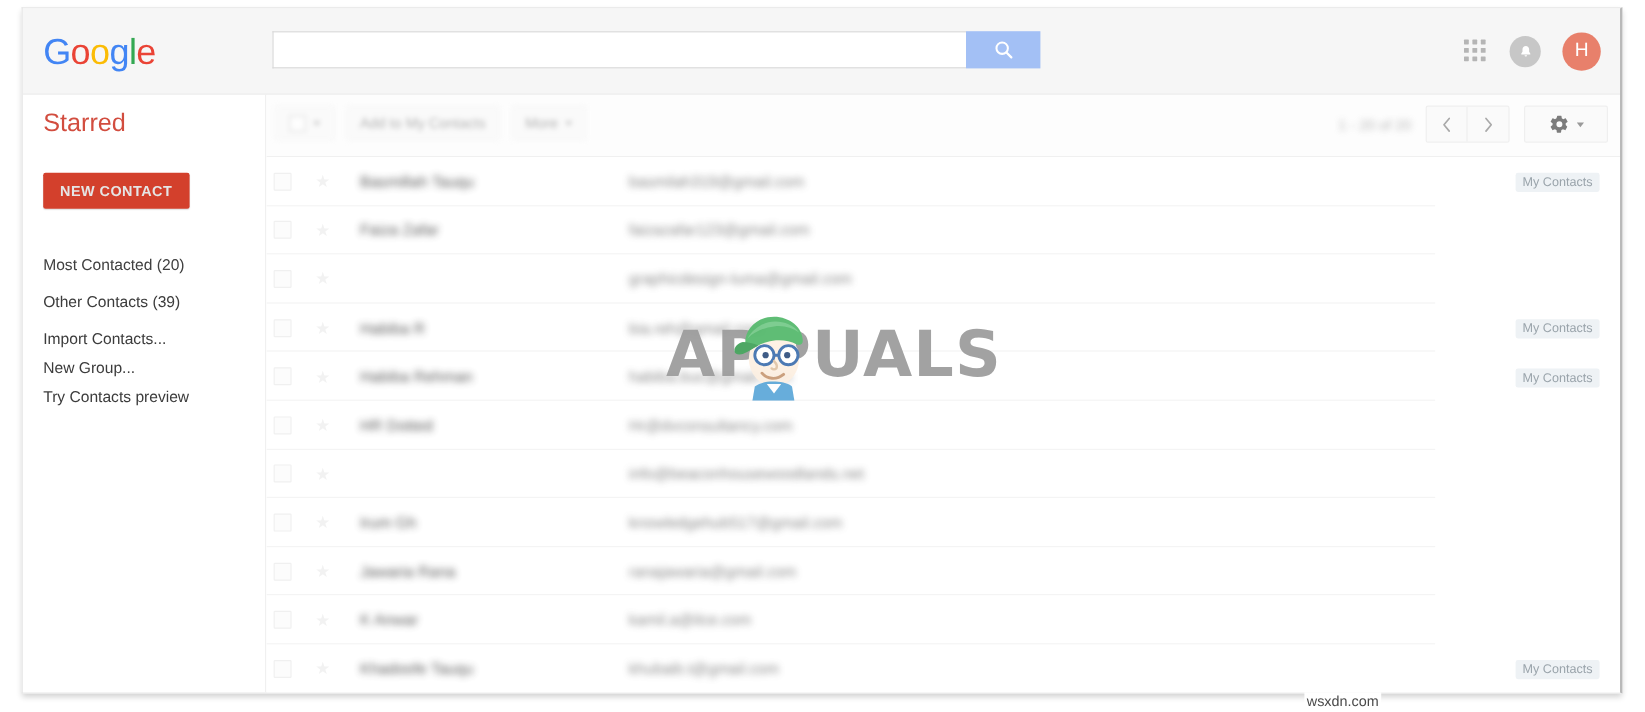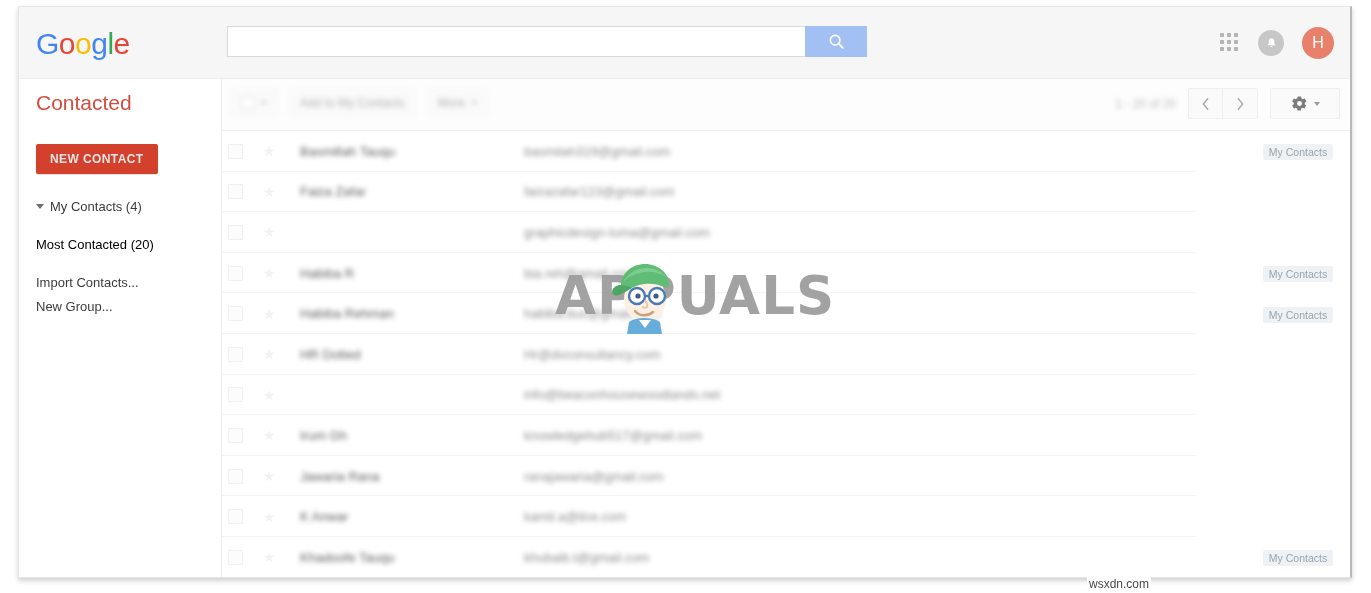--- a/index.html
+++ b/index.html
@@ -202,21 +202,21 @@
     display: flex;
     align-items: center;
     height: 24px;
     padding-left: 17px;
     font-size: 13px;
     color: #3c3c3c;
     cursor: pointer;
     white-space: nowrap;
   }
   .navrow.indent { padding-left: 33px; }
-  .navrow.active { color: #000000; }
+  .navrow.active { color: #404040; }
   .caret {
     width: 0; height: 0;
     border-left: 4.5px solid transparent;
     border-right: 4.5px solid transparent;
     border-top: 5px solid #6f6f6f;
     margin-right: 6px;
     flex: 0 0 auto;
   }
   .spacer-sm { height: 14px; }
   .spacer-xs { height: 7px; }
@@ -489,51 +489,53 @@
           </svg>
         </div>
         <div class="avatar">H</div>
       </div>
     </div>
 
     <div class="body">
 
       <div class="sidebar">
 
-        <div class="app-title">Contacted</div>
+        <div class="app-title">Starred</div>
 
         <button class="newcontact">NEW CONTACT</button>
 
         <div class="navlist">
 
-          <div class="navrow">
-            <span class="caret"></span>
-            <span>My Contacts (4)</span>
-          </div>
 
 
           <div class="spacer-sm"></div>
 
           <div class="navrow active">
             <span>Most Contacted (20)</span>
           </div>
 
           <div class="spacer-xs"></div>
 
+          <div class="navrow">
+            <span>Other Contacts (39)</span>
+          </div>
 
           <div class="spacer-xs"></div>
 
           <div class="navrow">
             <span>Import Contacts...</span>
           </div>
 
           <div class="navrow">
             <span>New Group...</span>
           </div>
 
+          <div class="navrow">
+            <span>Try Contacts preview</span>
+          </div>
 
         </div>
       </div>
 
       <div class="main">
 
         <div class="toolbar">
 
           <div class="tb-left">
             <div class="tb-btn">

